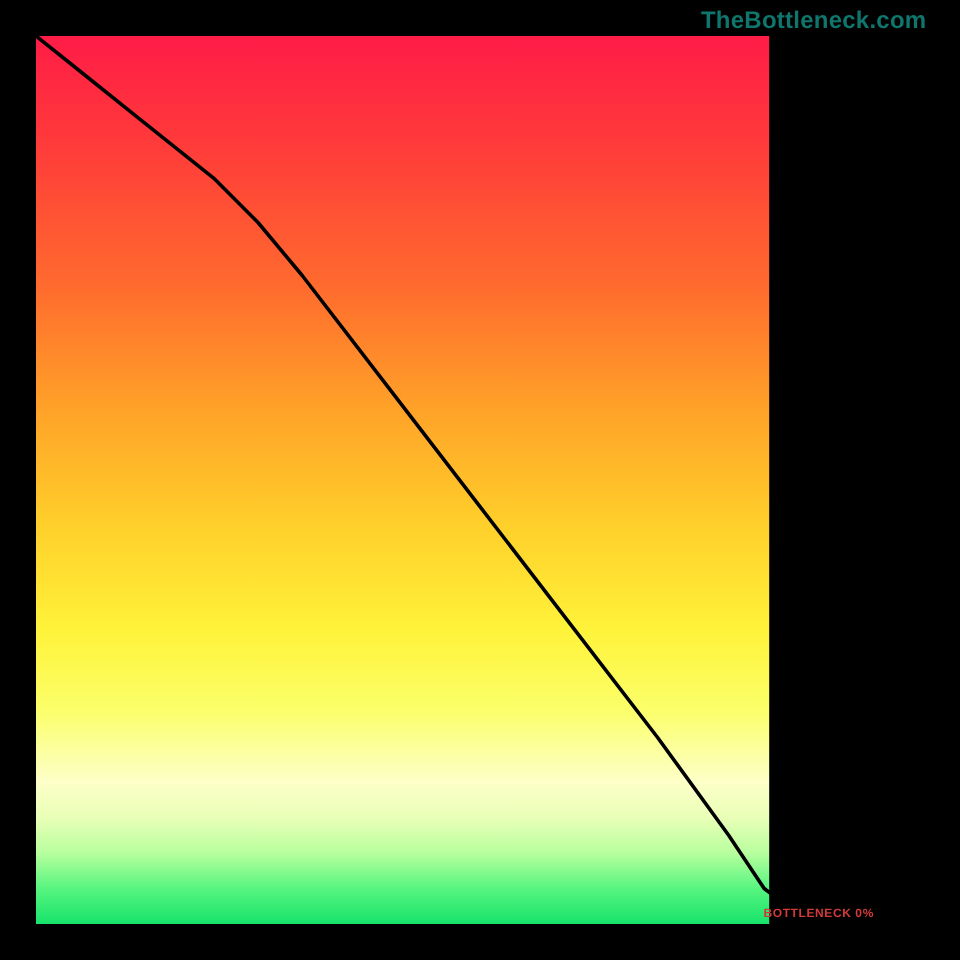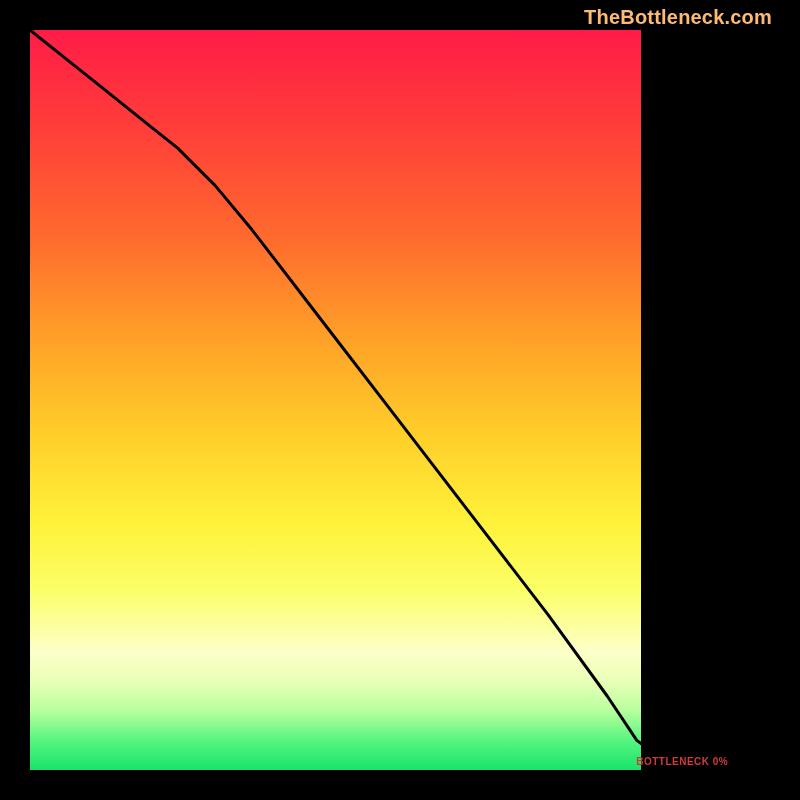--- a/index.html
+++ b/index.html
@@ -35,21 +35,21 @@
       #e9ffb7 88%,
       #b8ff9e 92%,
       #57f57f 96%,
       #17e36b 100%
     );
   }
   .watermark {
     position: absolute;
     top: 6px;
     right: 28px;
-    color: #fdba74;
+    color: #0f766e;
     font-size: 20px;
     font-weight: 600;
     letter-spacing: 0.2px;
     user-select: none;
   }
   .curve-svg {
     position: absolute;
     left: 0;
     top: 0;
     width: 740px;

